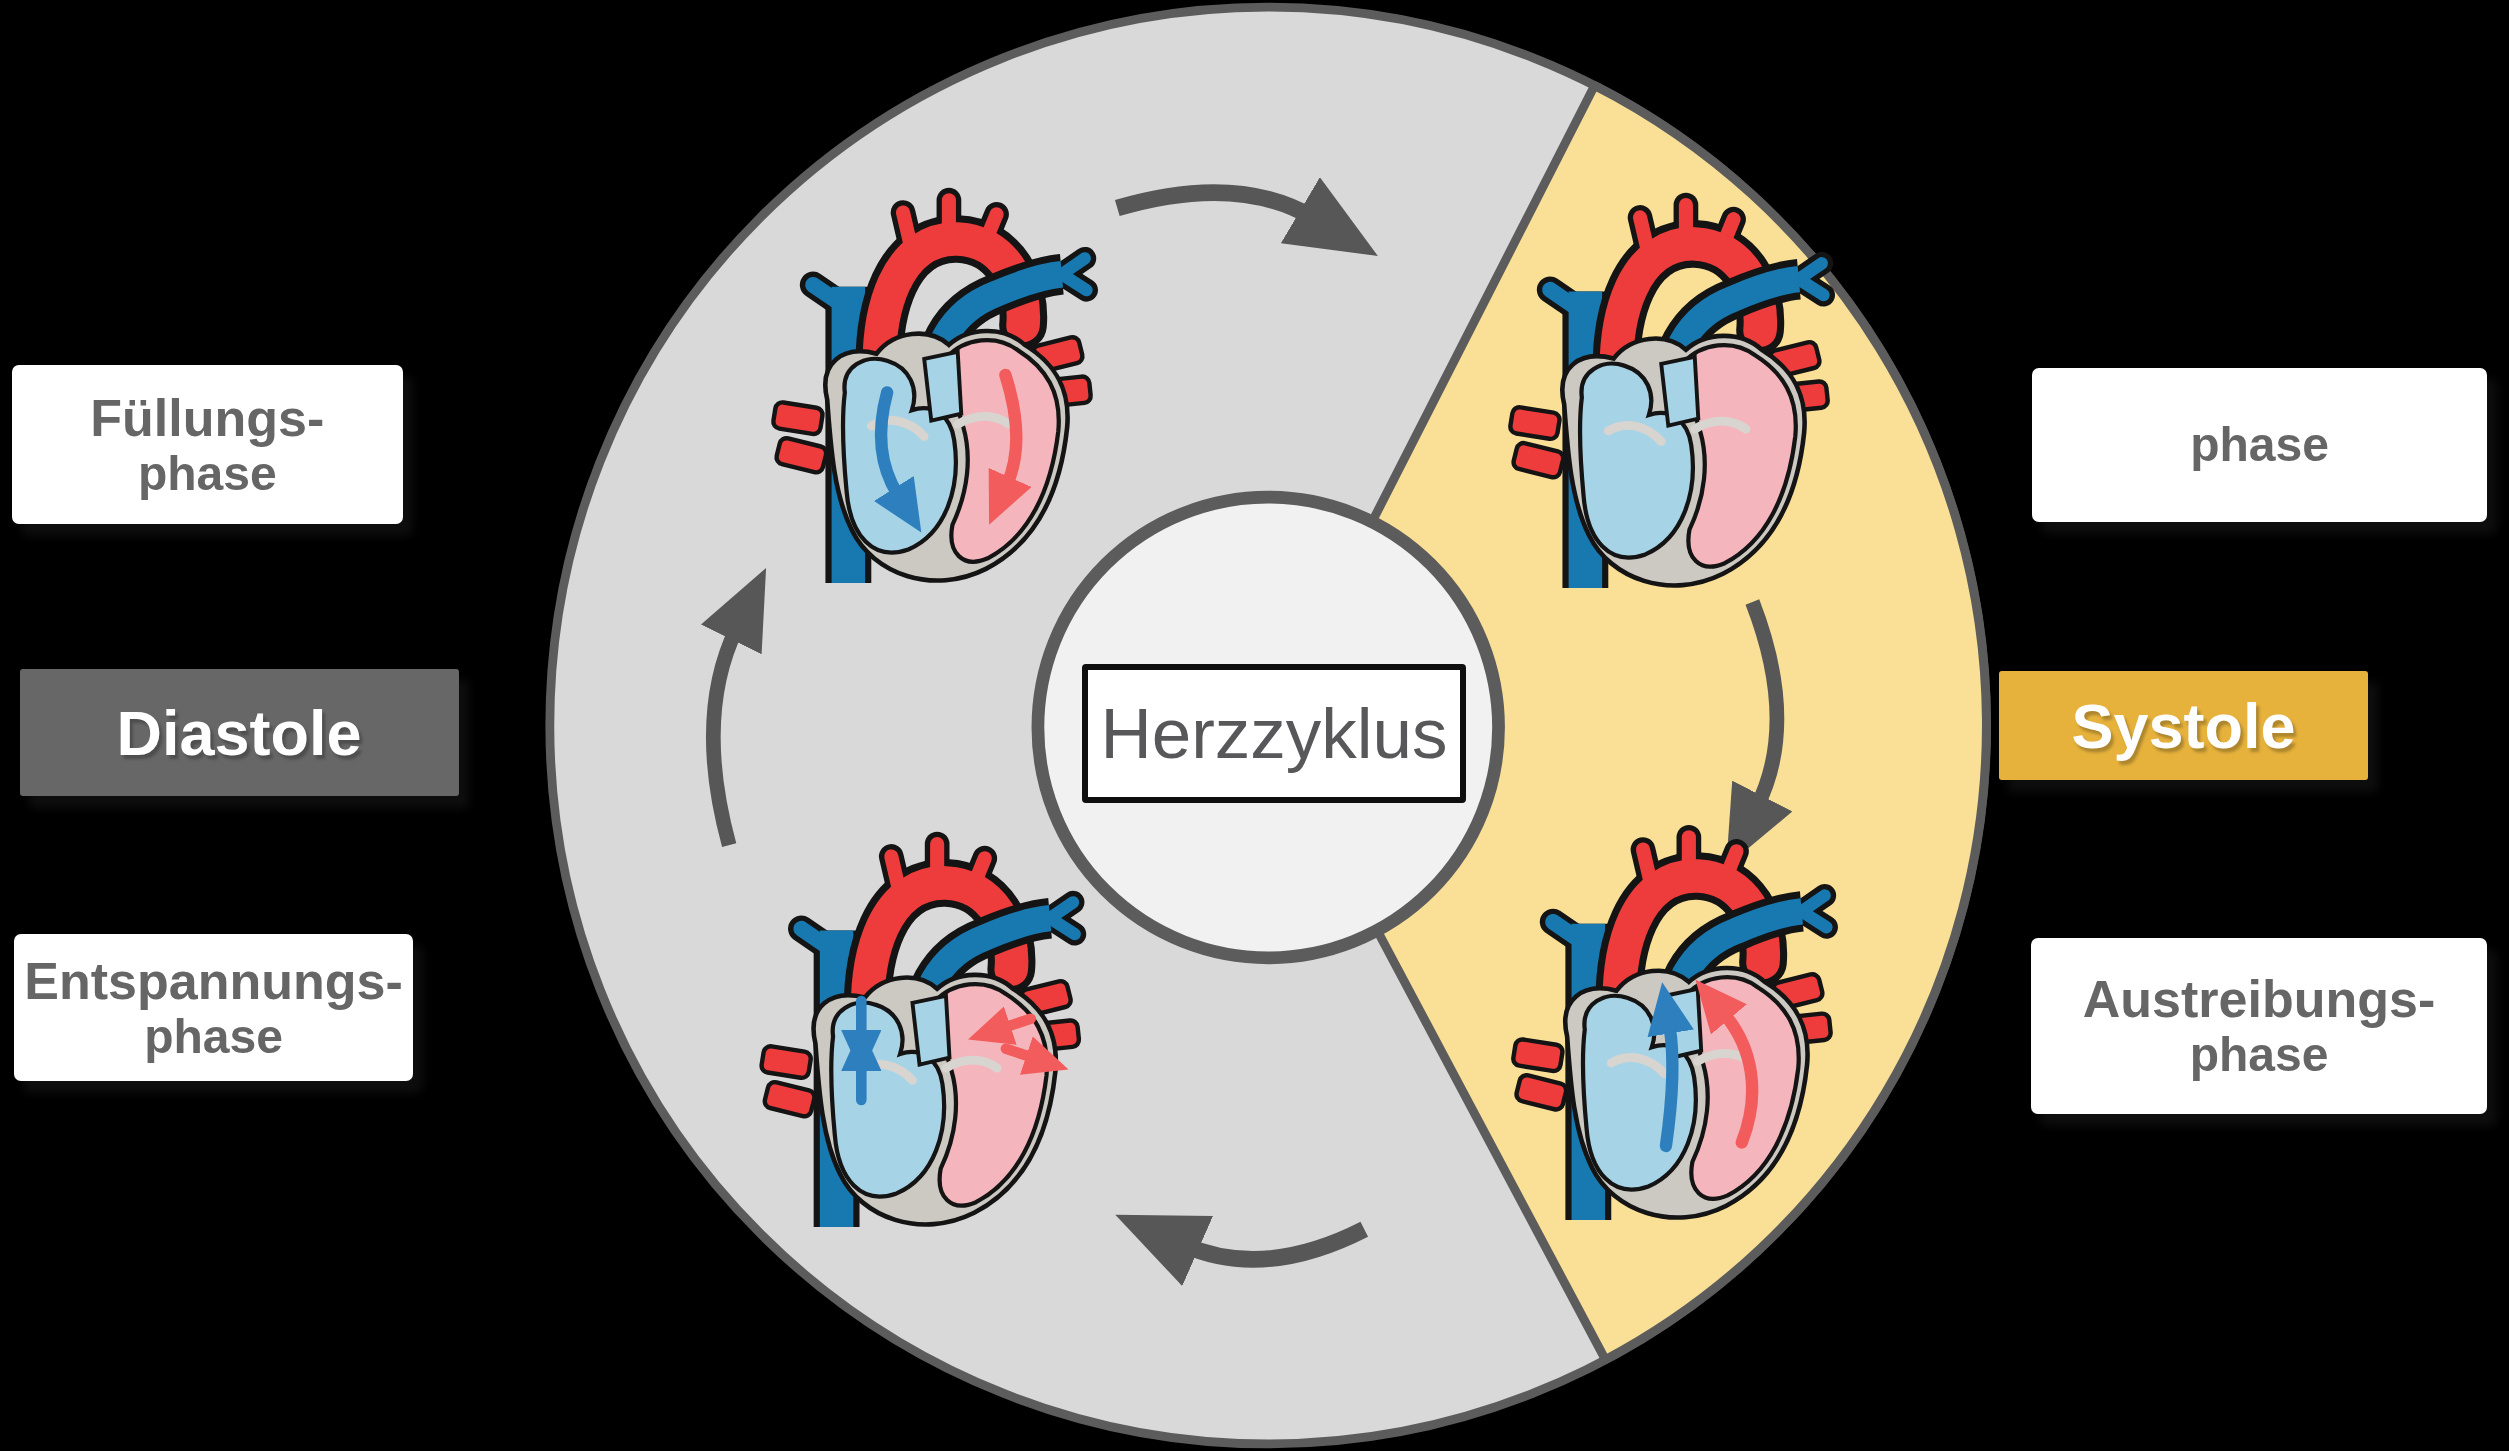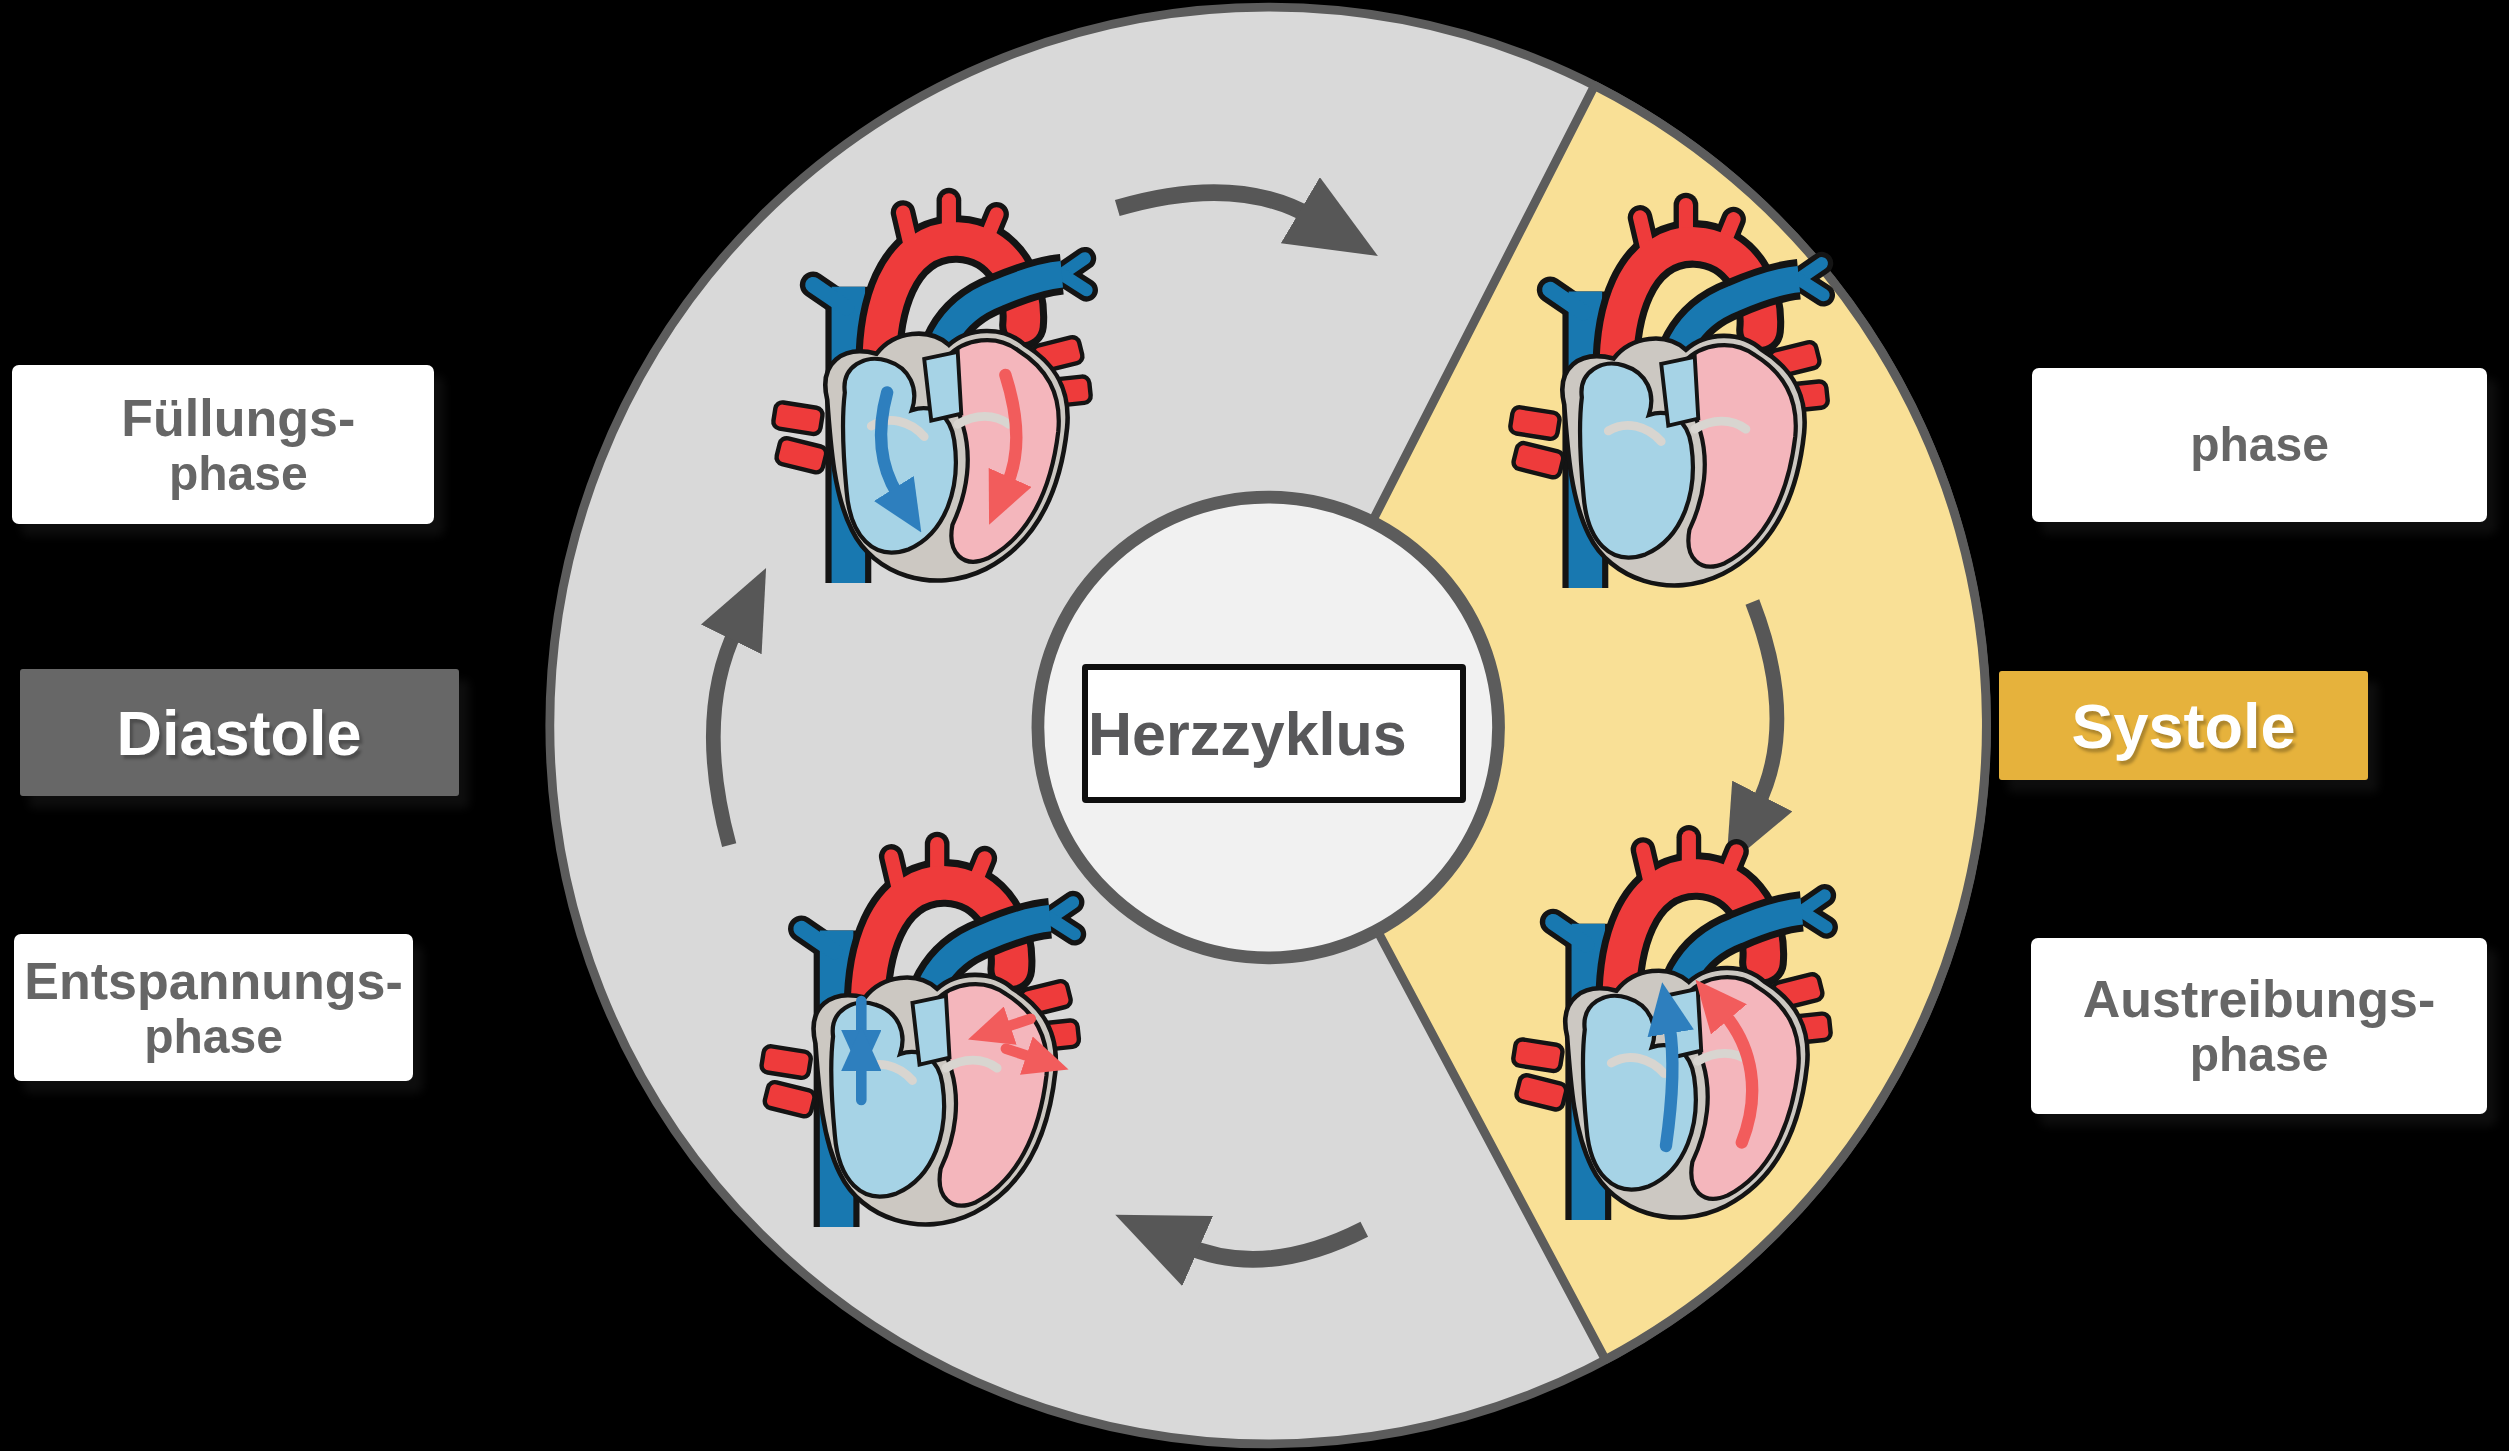--- a/index.html
+++ b/index.html
@@ -46,32 +46,32 @@
   }
   .plabel .l1{font-weight:bold;font-size:52px;line-height:1.12;}
   .plabel .l2{font-weight:700;font-size:48px;line-height:1.12;}
   .ptag{
     position:absolute;display:flex;align-items:center;justify-content:center;
     color:var(--c-tag-text,#fff);font-weight:bold;font-size:63px;
     text-shadow:2.9px 3.9px 2.9px rgba(0,0,0,0.25);
     box-shadow:9.8px 11.8px 9.8px rgba(25,25,25,0.55);
     border-radius:2.9px;
   }
-  #lb-fuellung   {left:11.8px;  top:365px; width:391px; height:159px;padding-left:31px;}
+  #lb-fuellung   {left:11.8px;  top:365px; width:391px; height:159px;}
   #tag-diastole  {left:19.6px;  top:669px; width:439px; height:127px; background:var(--c-tag-diastole-bg,#676767);}
   #lb-entspannung{left:14px;  top:934px; width:399px; height:147px;}
   #lb-anspannung {left:2032px;top:368px; width:455px; height:154px;}
   #tag-systole   {left:1999px;top:671px; width:369px; height:109px; background:var(--c-tag-systole-bg,#E6B23C);}
   #lb-austreibung{left:2031px;top:938px; width:456px; height:176px;}
 
   .center-box{
     position:absolute;left:1082px;top:664px;width:372px;height:127px;
     background:#fff;border:6.9px solid #0f0f0f;border-radius:3.9px;
-    display:flex;align-items:center;justify-content:flex-start;
-    font-weight:bold;font-size:61px;color:var(--c-title-text,#58585A);
+    display:flex;align-items:center;justify-content:center;
+    font-weight:normal;font-size:71px;color:var(--c-title-text,#58585A);
   }
 </style>
 </head>
 <body>
 
 <svg id="diagram-svg" width="2509" height="1452" viewBox="0 0 2560 1481">
   <defs>
     <marker id="mk-arrow" markerUnits="strokeWidth" markerWidth="5.4" markerHeight="4.6" refX="0.9" refY="2.3" orient="auto">
       <path d="M0,0 L5.4,2.3 L0,4.6 Z" style="fill:var(--c-arrow,#575757)"></path>
     </marker>

